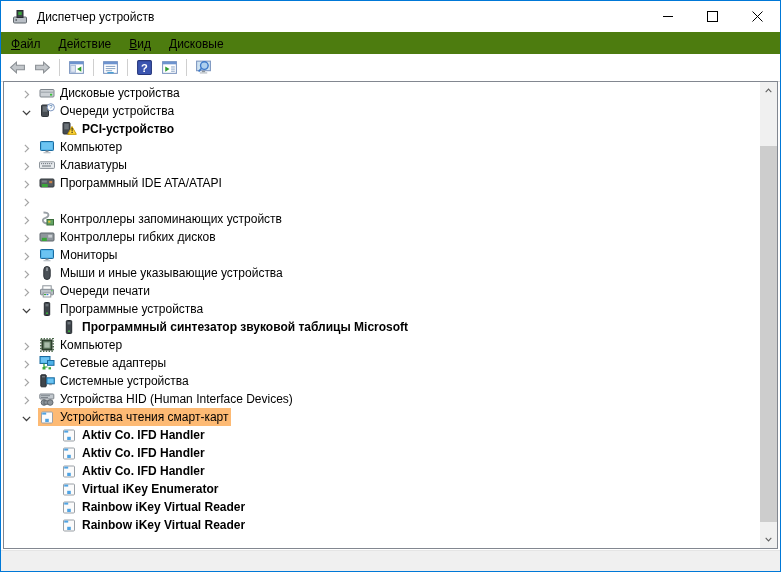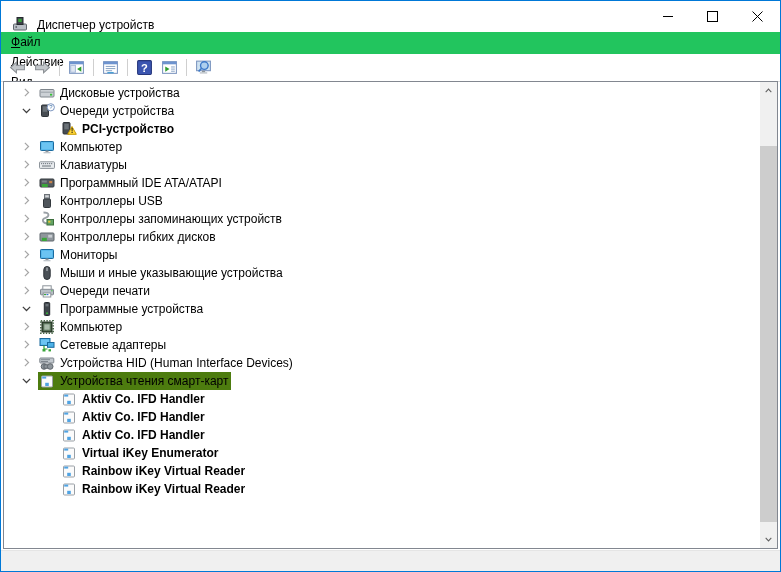--- a/index.html
+++ b/index.html
@@ -3,47 +3,47 @@
 <meta charset="utf-8">
 <style>
   html,body{margin:0;padding:0;background:#666;}
   #win{
     position:relative;width:781px;height:572px;box-sizing:border-box;
     border:1px solid #0078d7;background:#fff;overflow:hidden;
     font-family:"Liberation Sans","DejaVu Sans",sans-serif;font-size:12px;color:#000;
     -webkit-font-smoothing:antialiased;
   }
   
-  .titlebar{height:31px;display:flex;align-items:flex-end;background:#fff;}
+  .titlebar{height:31px;display:flex;align-items:center;background:#fff;}
   .app-icon{width:16px;height:16px;margin-left:11px;flex:0 0 16px;}
   .title-text{margin-left:9px;flex:1;white-space:nowrap;}
   .win-controls{display:flex;height:100%;}
   .wbtn{width:45px;height:100%;display:flex;align-items:center;justify-content:center;}
   .glyph-min{width:10px;border-top:1px solid #000;display:block;}
   .glyph-max{width:9px;height:9px;border:1px solid #000;display:block;}
   
-  .menubar{height:22px;display:flex;align-items:flex-start;background:#22c55e;padding-left:1px;flex-direction:column;}
+  .menubar{height:22px;display:flex;align-items:flex-end;background:#4d7c0f;padding-left:1px;}
   .menu-item{display:inline-block;padding:3px 9px;cursor:default;}
   .menu-item::first-letter{text-decoration:underline;}
   
   .toolbar{height:27px;display:flex;align-items:center;background:#fff;
     border-bottom:1px solid #dadada;padding-left:4px;}
   .tbtn{width:25px;height:23px;display:flex;align-items:center;justify-content:center;}
   .tbtn svg{width:17px;height:17px;}
   .tsep{width:1px;height:17px;background:#cfcfcf;margin:0 4px;}
   
   .main{position:absolute;top:80px;left:2px;right:2px;bottom:22px;
     border:1px solid #828790;background:#fff;overflow:hidden;}
   .tree{position:absolute;top:0;left:0;right:17px;bottom:0;padding-top:2px;overflow:hidden;}
-  .row{display:flex;align-items:flex-start;height:18px;padding-left:14px;white-space:nowrap;}
+  .row{display:flex;align-items:flex-end;height:18px;padding-left:14px;white-space:nowrap;}
   .row.lvl1{padding-left:36px;font-weight:bold;}
   .twisty{width:16px;height:16px;flex:0 0 16px;margin-right:4px;display:flex;align-items:center;justify-content:center;}
   .twisty svg{width:13px;height:13px;}
   .inner{display:flex;align-items:center;height:18px;padding:0 3px 0 1px;}
-  .inner.selected{background:#4d7c0f;}
+  .inner.selected{background:#fdba74;}
   .ticon{width:16px;height:16px;flex:0 0 16px;margin-right:5px;}
   .ticon svg{width:16px;height:16px;display:block;}
   .tlabel{line-height:18px;}
   
   .scrollbar{position:absolute;top:0;right:0;bottom:0;width:17px;background:#f0f0f0;}
   .sb-btn{position:absolute;left:0;width:17px;height:17px;display:flex;align-items:center;justify-content:center;}
   .sb-btn svg{width:9px;height:9px;}
   .sb-up{top:0;}
   .sb-down{bottom:0;}
   .sb-thumb{position:absolute;left:0;top:64px;width:17px;height:376px;background:#cdcdcd;}
@@ -393,28 +393,20 @@
             <span class="tlabel">Программный IDE ATA/ATAPI</span>
           </span>
       </div>
 
       <div class="row">
         <span class="twisty">
             <svg viewBox="0 0 16 16">
               <use href="#chev-c"></use>
             </svg>
           </span>
-        <span class="inner">
-            <span class="ticon">
-              <svg viewBox="0 0 16 16">
-                <use href="#i-usb"></use>
-              </svg>
-            </span>
-            <span class="tlabel">Контроллеры USB</span>
-          </span>
       </div>
 
       <div class="row">
         <span class="twisty">
             <svg viewBox="0 0 16 16">
               <use href="#chev-c"></use>
             </svg>
           </span>
         <span class="inner">
             <span class="ticon">
@@ -499,20 +491,31 @@
         <span class="inner">
             <span class="ticon">
               <svg viewBox="0 0 16 16">
                 <use href="#i-soft"></use>
               </svg>
             </span>
             <span class="tlabel">Программные устройства</span>
           </span>
       </div>
 
+      <div class="row lvl1">
+        <span class="twisty"></span>
+        <span class="inner">
+            <span class="ticon">
+              <svg viewBox="0 0 16 16">
+                <use href="#i-soft"></use>
+              </svg>
+            </span>
+            <span class="tlabel">Программный синтезатор звуковой таблицы Microsoft</span>
+          </span>
+      </div>
 
       <div class="row">
         <span class="twisty">
             <svg viewBox="0 0 16 16">
               <use href="#chev-c"></use>
             </svg>
           </span>
         <span class="inner">
             <span class="ticon">
               <svg viewBox="0 0 16 16">
@@ -532,20 +535,35 @@
         <span class="inner">
             <span class="ticon">
               <svg viewBox="0 0 16 16">
                 <use href="#i-net"></use>
               </svg>
             </span>
             <span class="tlabel">Сетевые адаптеры</span>
           </span>
       </div>
 
+      <div class="row">
+        <span class="twisty">
+            <svg viewBox="0 0 16 16">
+              <use href="#chev-c"></use>
+            </svg>
+          </span>
+        <span class="inner">
+            <span class="ticon">
+              <svg viewBox="0 0 16 16">
+                <use href="#i-sys"></use>
+              </svg>
+            </span>
+            <span class="tlabel">Системные устройства</span>
+          </span>
+      </div>
 
       <div class="row">
         <span class="twisty">
             <svg viewBox="0 0 16 16">
               <use href="#chev-c"></use>
             </svg>
           </span>
         <span class="inner">
             <span class="ticon">
               <svg viewBox="0 0 16 16">

